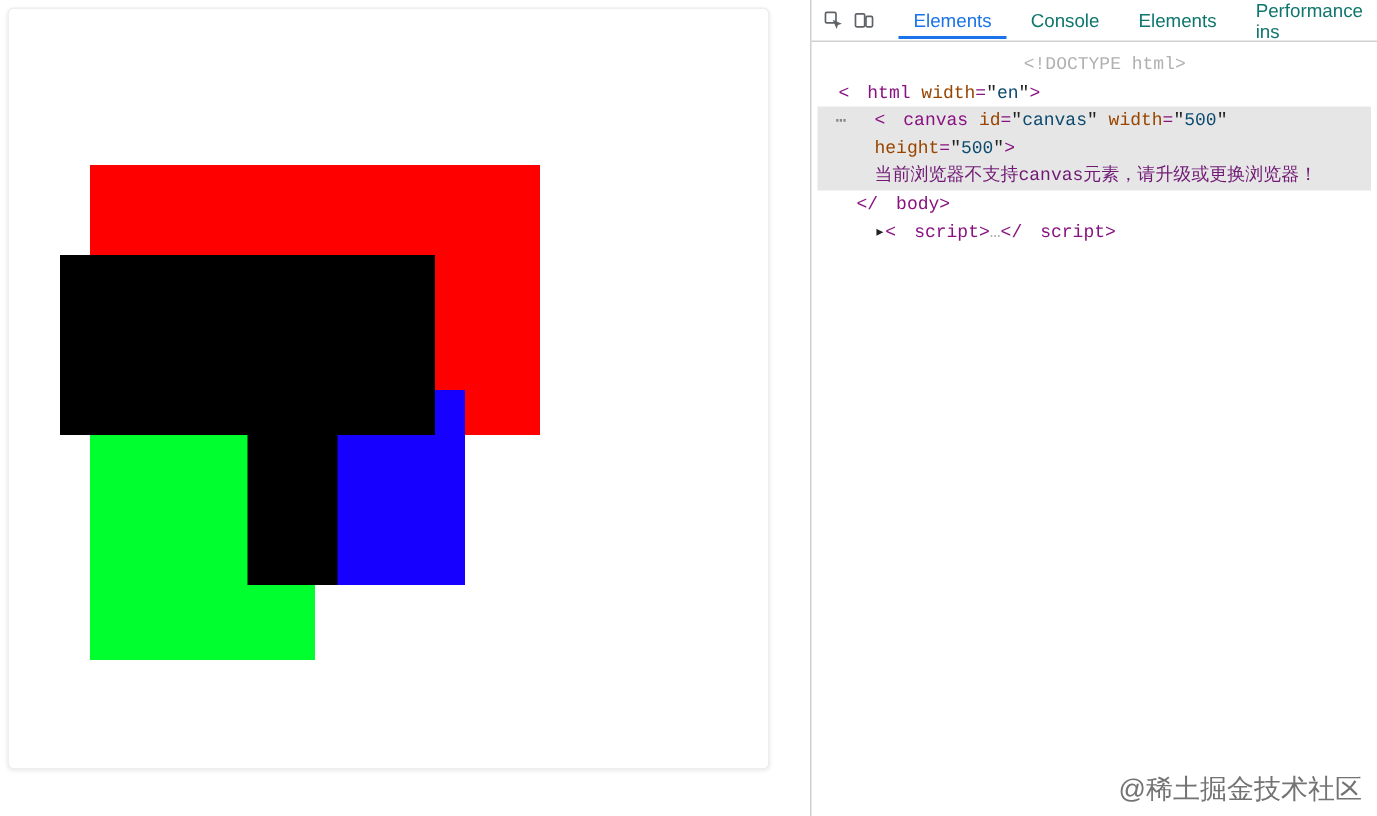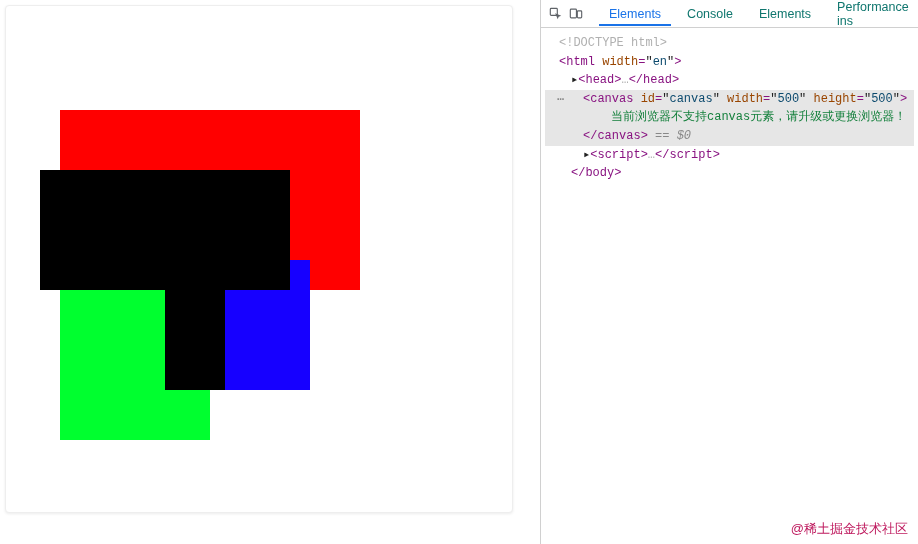--- a/index.html
+++ b/index.html
@@ -77,26 +77,26 @@
       text-align: center;
     }
     
     .dom-tree {
       padding: 6px 4px;
       font-family: Menlo, Consolas, "Courier New", monospace;
       font-size: 12px;
       line-height: 1.55;
       color: #222;
     }
-    .dim { color: #b0b0b0; }
-    .tagname { color: #881280; }
+    .dim { color: #b0b0b0; text-align: center; }
+    .tagname { color: #881280; margin-left: 12px; }
     .attr-name { color: #994500; }
     .attr-val { color: #0c4a6e; }
     .punct { color: #881280; }
-    .text-node { color: #15803d; margin-left: 28px; }
+    .text-node { color: #701a75; }
     .eq0 { color: #888; font-style: italic; }
     .line { padding: 0 0 0 0; }
     .selected-block {
       background: #e6e6e6;
       border-radius: 0;
     }
     .hover-dots {
       position: absolute;
       left: -2px;
       color: #888;
@@ -104,22 +104,22 @@
     }
     .tree-wrap { position: relative; }
     .ind0 { padding-left: 14px; }
     .ind1 { padding-left: 26px; }
     .ind2 { padding-left: 38px; }
     
     .watermark {
       position: absolute;
       right: 10px;
       bottom: 6px;
-      color: #be185d;
-      font-size: 13px;
+      color: #737373;
+      font-size: 18px;
       font-family: -apple-system, sans-serif;
     }
   </style>
 </head>
 <body>
 
 <div class="preview-pane">
   <div class="canvas-box" id="canvasBox">
       <div class="shape" style="background: rgb(255, 0, 0); left: 50px; top: 100px; width: 300px; height: 180px;"></div>
       <div class="shape" style="background: rgb(0, 255, 47); left: 50px; top: 280px; width: 150px; height: 150px;"></div>
@@ -148,30 +148,28 @@
     <span class="tab">Console</span>
     <span class="tab">Elements</span>
     <span class="tab">Performance ins</span>
   </div>
 
   <div class="dom-tree tree-wrap">
     <div class="line ind0 dim">&lt;!DOCTYPE html&gt;</div>
 
     <div class="line ind0"><span class="punct">&lt;</span><span class="tagname">html</span> <span class="attr-name">width</span><span class="punct">=</span>"<span class="attr-val">en</span>"<span class="punct">&gt;</span></div>
 
-    <div class="line ind1"><span class="twisty">▸</span><span class="punct">&lt;</span><span class="tagname">head</span><span class="punct">&gt;</span><span class="dim">…</span><span class="punct">&lt;/</span><span class="tagname">head</span><span class="punct">&gt;</span></div>
 
 
     <div class="selected-block" style="position:relative;">
       <span class="hover-dots" style="top:1px; left:12px;">⋯</span>
       <div class="line ind2"><span class="twisty"> </span><span class="punct">&lt;</span><span class="tagname">canvas</span> <span class="attr-name">id</span><span class="punct">=</span>"<span class="attr-val">canvas</span>" <span class="attr-name">width</span><span class="punct">=</span>"<span class="attr-val">500</span>" <span class="attr-name">height</span><span class="punct">=</span>"<span class="attr-val">500</span>"<span class="punct">&gt;</span></div>
       <div class="line ind2"><span class="twisty"> </span><span class="text-node">当前浏览器不支持canvas元素，请升级或更换浏览器！</span></div>
-      <div class="line ind2"><span class="twisty"> </span><span class="punct">&lt;/</span><span class="tagname">canvas</span><span class="punct">&gt;</span><span class="eq0"> == $0</span></div>
     </div>
 
+    <div class="line ind1"><span class="twisty"> </span><span class="punct">&lt;/</span><span class="tagname">body</span><span class="punct">&gt;</span></div>
+
     <div class="line ind2"><span class="twisty">▸</span><span class="punct">&lt;</span><span class="tagname">script</span><span class="punct">&gt;</span><span class="dim">…</span><span class="punct">&lt;/</span><span class="tagname">script</span><span class="punct">&gt;</span></div>
-
-    <div class="line ind1"><span class="twisty"> </span><span class="punct">&lt;/</span><span class="tagname">body</span><span class="punct">&gt;</span></div>
 
   </div>
 </div>
 
 <div class="watermark">@稀土掘金技术社区</div>
 
 </body></html>

